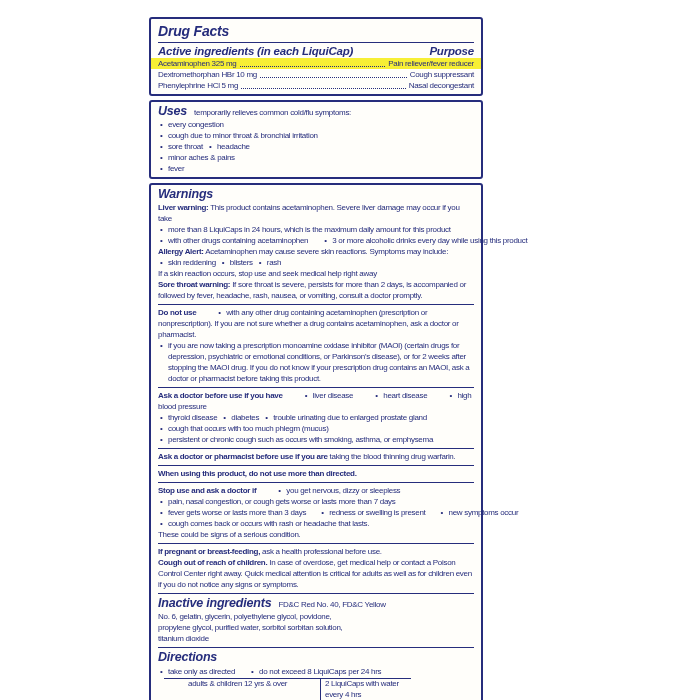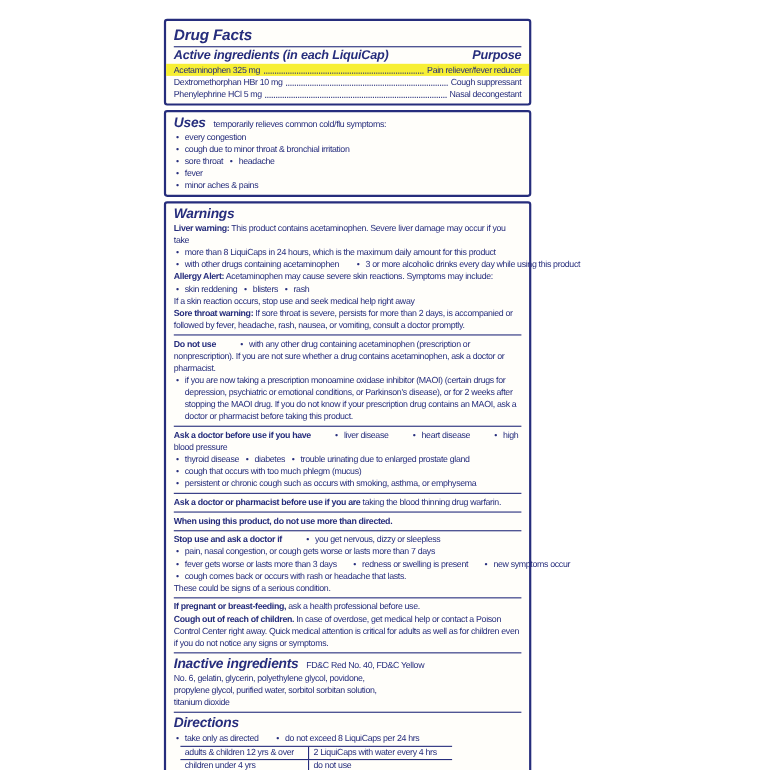--- a/index.html
+++ b/index.html
@@ -34,21 +34,21 @@
   .brow .bul{position:relative;padding-left:10px;white-space:nowrap;}
   .brow .bul::before{content:"\2022";position:absolute;left:2px;}
   .ibul{position:relative;padding-left:10px;margin-left:20px;}
   .ibul::before{content:"\2022";position:absolute;left:2px;}
   .rule{border-top:1px solid var(--navy);margin:2.5px 0;}
   .sechead{display:flex;align-items:baseline;column-gap:7px;}
   
   .dtable{margin:1px 0 1px 6px;width:247px;}
   .drow{display:flex;border-top:1px solid var(--navy);}
   .drow:last-child{border-bottom:1px solid var(--navy);}
-  .dcell{padding:0 4px;font-size:8px;line-height:10.5px;letter-spacing:-0.3px;}
+  .dcell{padding:0 4px;font-size:8px;line-height:10.5px;letter-spacing:-0.3px;margin-left:20px;}
   .dwho{width:116px;}
   .ddose{flex:1;border-left:1px solid var(--navy);}
   .otherrow{display:flex;align-items:baseline;column-gap:12px;padding:2px 0;}
   .mt1{margin-top:1px;}
 </style>
 </head>
 <body>
 
 <div class="panel">
 
@@ -79,22 +79,22 @@
     <div class="sechead">
       <span class="h1i">Uses</span>
       <span class="body">temporarily relieves common cold/flu symptoms:</span>
     </div>
     <div class="bl body">every congestion</div>
     <div class="bl body">cough due to minor throat &amp; bronchial irritation</div>
     <div class="brow body">
       <span class="bul">sore throat</span>
       <span class="bul">headache</span>
     </div>
+    <div class="bl body">minor aches &amp; pains</div>
     <div class="bl body">fever</div>
-    <div class="bl body">minor aches &amp; pains</div>
   </section>
 
   <section class="box">
     <div class="h1i">Warnings</div>
 
     <div class="p">
       <span class="lead">Liver warning:</span><span> This product contains acetaminophen. Severe liver damage may occur if you take</span>
     </div>
     <div class="bl body">more than 8 LiquiCaps in 24 hours, which is the maximum daily amount for this product</div>
     <div class="brow body" style="column-gap:14px">

